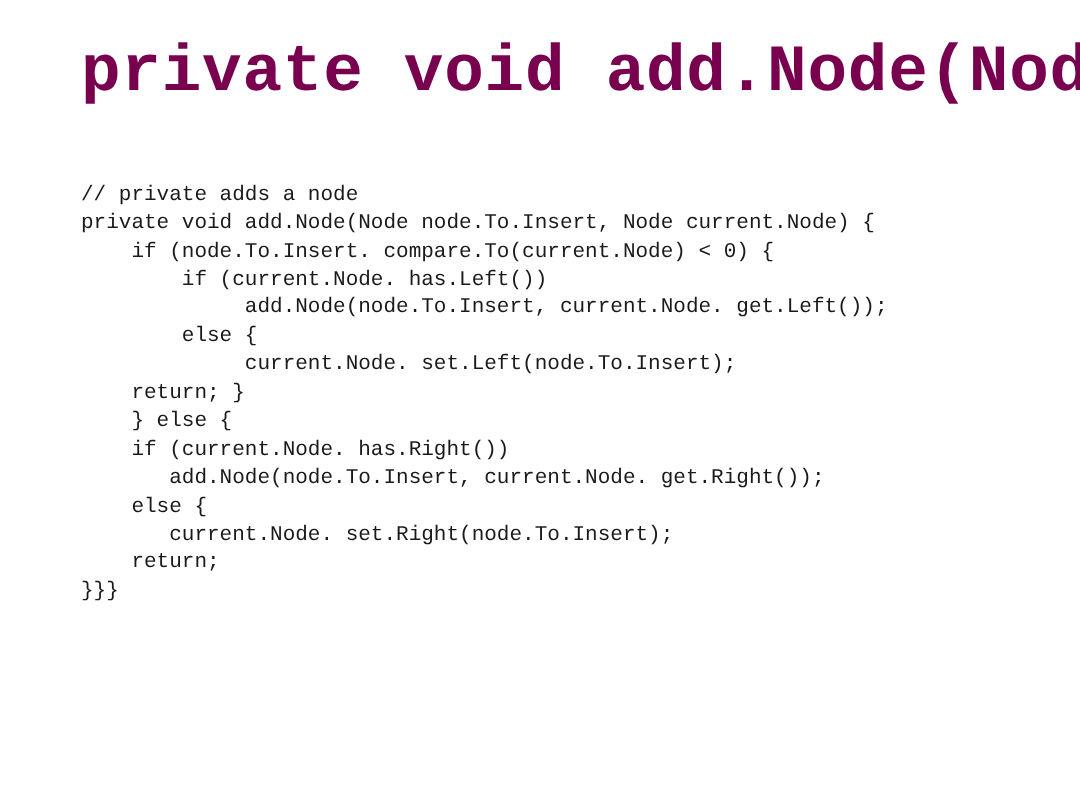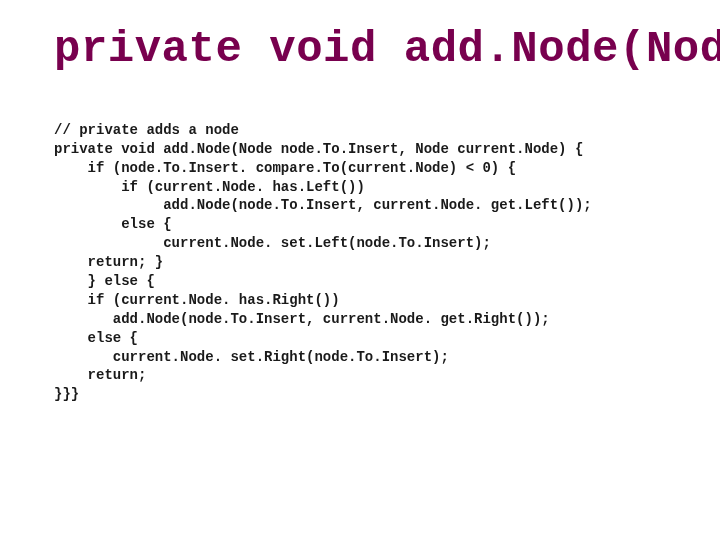--- a/index.html
+++ b/index.html
@@ -14,21 +14,21 @@
     margin-bottom: 28px;
     white-space: nowrap;
   }
   .code {
     font-family: Consolas, "Courier New", monospace;
     font-size: 14px;
     line-height: 1.35;
     color: #1a1a1a;
     white-space: pre;
   }
-  .kw { font-weight: bold; }
+  .kw { font-weight: normal; }
 </style>
 </head>
 <body>
 
 <div class="slide">
   <div class="title">private void add.Node(Node</div>
   <div class="code kw">
 <span>// private adds a node</span>
 <span>private void add.Node(Node node.To.Insert, Node current.Node) {</span>
 <span>    if (node.To.Insert. compare.To(current.Node) &lt; 0) {</span>

